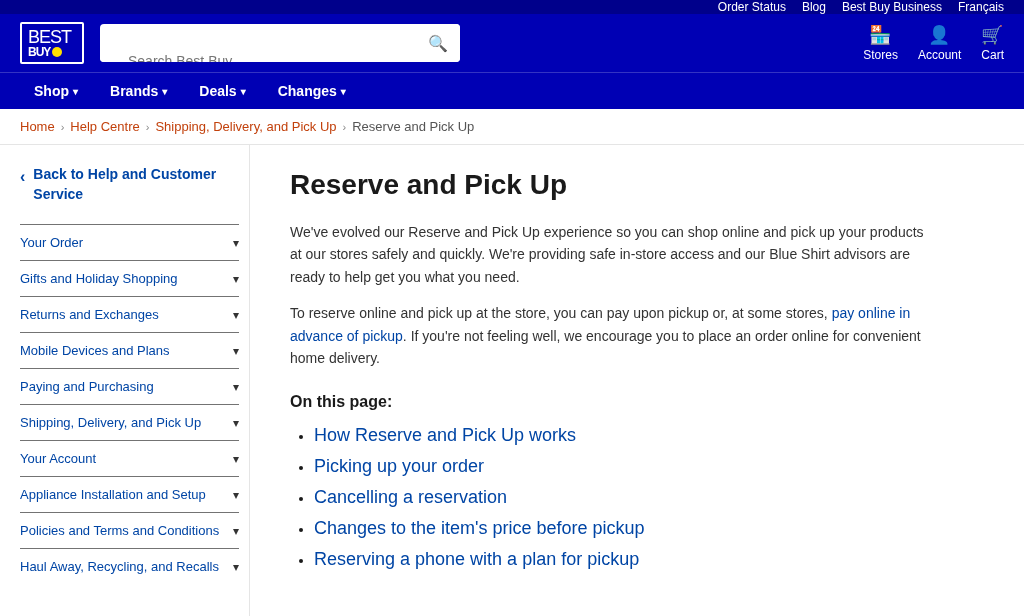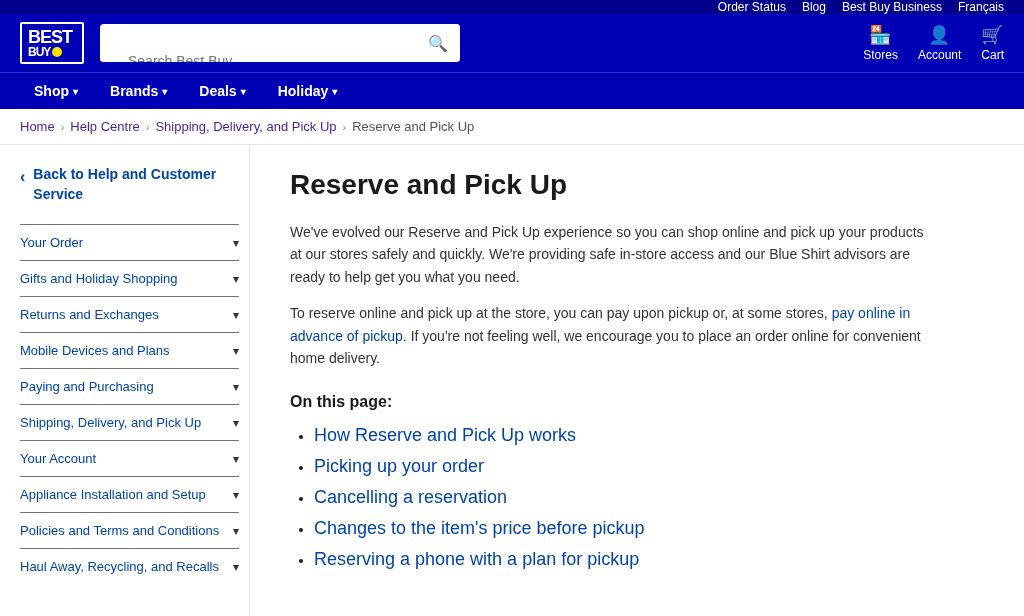--- a/index.html
+++ b/index.html
@@ -29,21 +29,21 @@
     .logo-box {
       background: #0000b4;
       display: flex;
       flex-direction: column;
       align-items: flex-start;
       padding: 4px 6px;
       border: 2px solid #fff;
       border-radius: 2px;
       min-width: 64px;
     }
-    .logo-best { color: #fff; font-size: 18px; font-weight: 700; line-height: 1; letter-spacing: -1px; text-align: right; }
+    .logo-best { color: #fff; font-size: 18px; font-weight: 400; line-height: 1; letter-spacing: -1px; text-align: right; }
     .logo-buy { color: #fff; font-size: 12px; font-weight: 900; line-height: 1; letter-spacing: -1px; }
     .logo-tag { background: #ffe000; width: 10px; height: 10px; border-radius: 50%; display: inline-block; margin-left: 2px; vertical-align: middle; }
 
     .search-bar {
       flex: 1;
       max-width: 360px;
       display: flex;
       align-items: center;
       background: #fff;
       border-radius: 4px;
@@ -115,21 +115,21 @@
     
     .breadcrumb {
       padding: 10px 20px;
       font-size: 13px;
       color: #555;
       border-bottom: 1px solid #e5e5e5;
       display: flex;
       align-items: center;
       gap: 6px;
     }
-    .breadcrumb a { color: #4c1d95; text-decoration: none; }
+    .breadcrumb a { color: #c2410c; text-decoration: none; }
     .breadcrumb-sep { color: #888; font-size: 11px; }
     .breadcrumb-current { color: #555; }
 
     
     .page-content {
       display: flex;
       padding: 0;
       max-width: 1024px;
     }
 
@@ -260,21 +260,21 @@
   </a>
   <a class="nav-item" href="#">
     <span>Brands</span>
     <span class="nav-chevron">▾</span>
   </a>
   <a class="nav-item" href="#">
     <span>Deals</span>
     <span class="nav-chevron">▾</span>
   </a>
   <a class="nav-item" href="#">
-    <span>Holiday</span>
+    <span>Changes</span>
     <span class="nav-chevron">▾</span>
   </a>
 </nav>
 
 <div class="breadcrumb">
   <a href="#">Home</a>
   <span class="breadcrumb-sep">›</span>
   <a href="#">Help Centre</a>
   <span class="breadcrumb-sep">›</span>
   <a href="#">Shipping, Delivery, and Pick Up</a>

